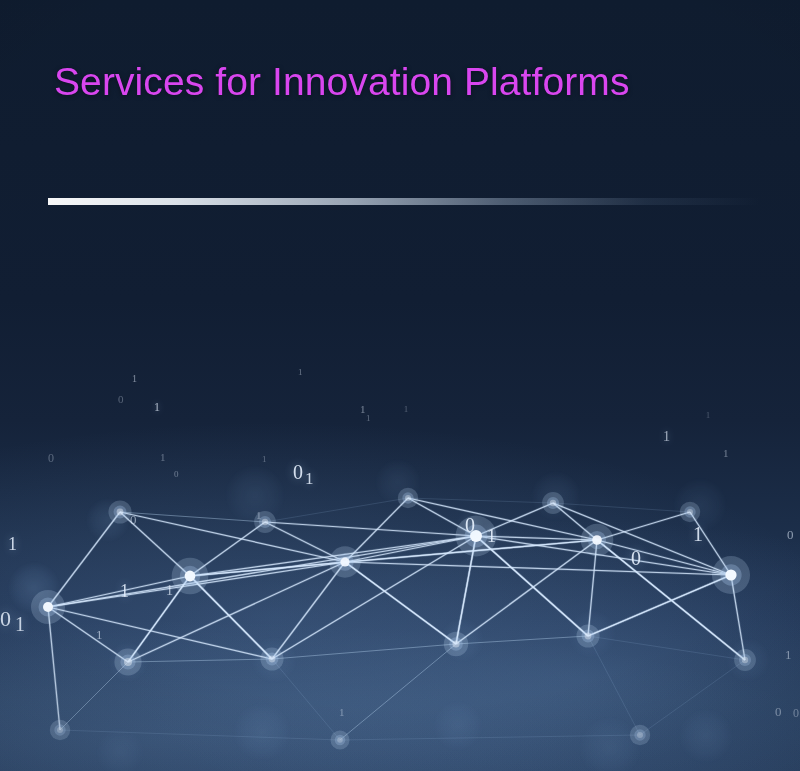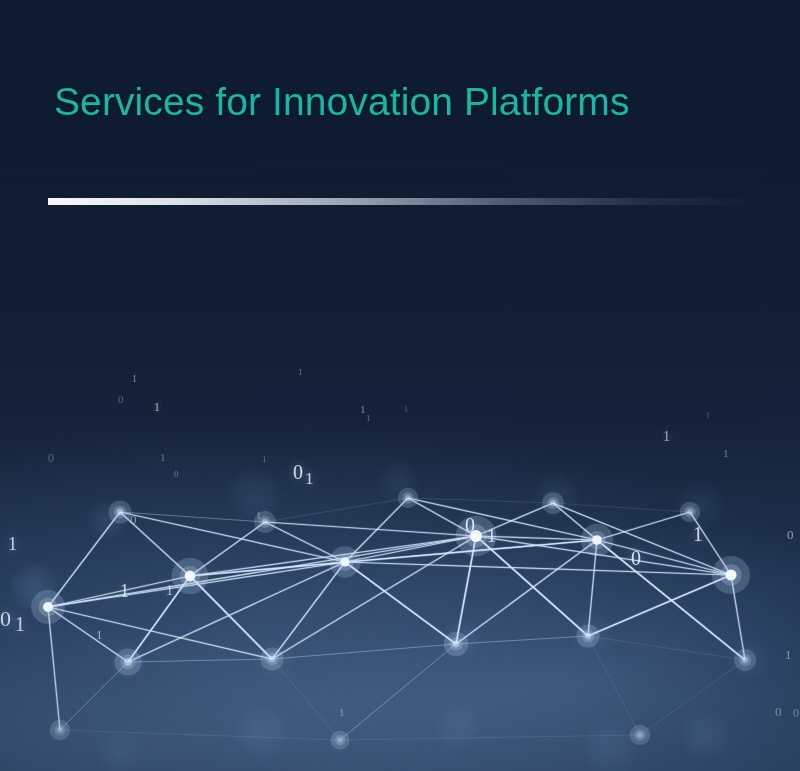--- a/index.html
+++ b/index.html
@@ -101,22 +101,22 @@
   #title-cn {
     margin: 0;
     color: #ffffff;
     font-size: 47px;
     font-weight: 400;
     letter-spacing: 1.5px;
     line-height: 1.18;
     text-shadow: 0 1px 5px rgba(0,0,0,0.45);
   }
   #title-en {
-    margin: 21px 0 0 1px;
-    color: #14b8a6;
+    margin: 1px 0 0 1px;
+    color: #d946ef;
     font-size: 39px;
     font-weight: 300;
     letter-spacing: 0.1px;
     line-height: 1.16;
     text-shadow: 0 1px 5px rgba(0,0,0,0.40);
   }
   #title-divider {
     position: absolute;
     left: 48px;
     top: 198px;

